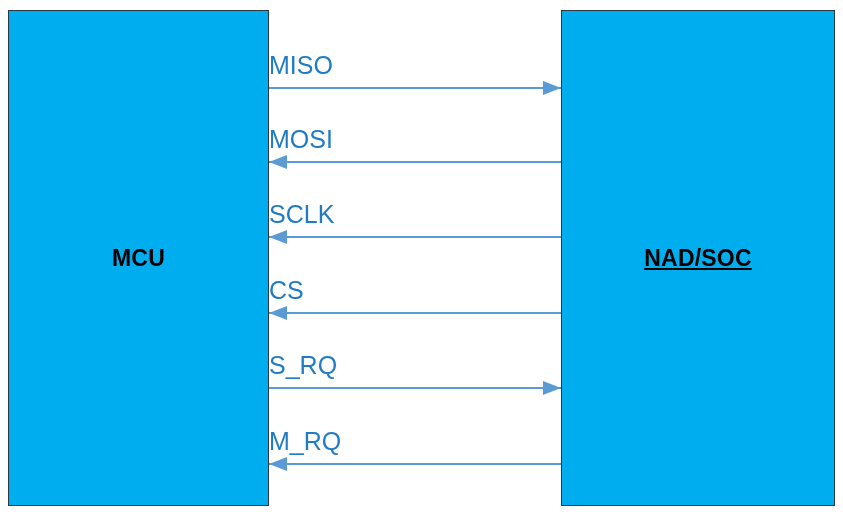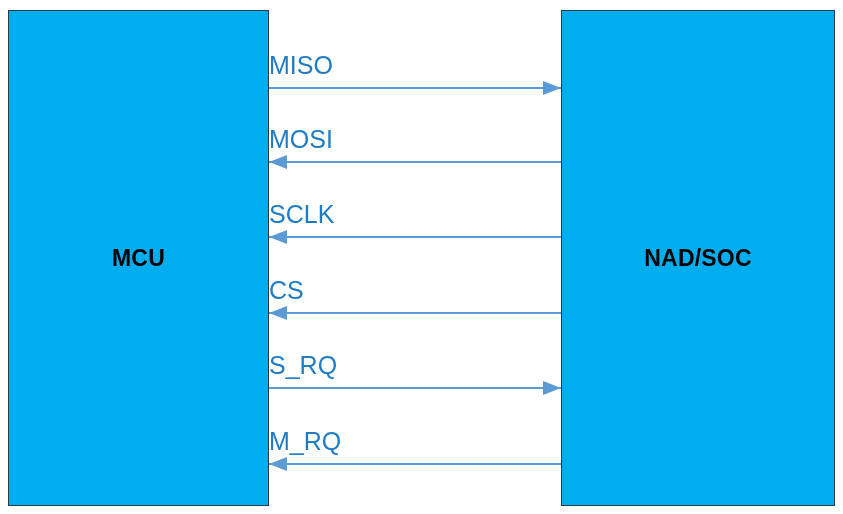--- a/index.html
+++ b/index.html
@@ -47,20 +47,21 @@
     left: 8px;
     top: 10px;
     width: 261px;
     height: 496px;
   }
   #block-nad {
     left: 561px;
     top: 10px;
     width: 274px;
     height: 496px;
+    text-decoration: underline;
   }
 
   
   .signal {
     position: absolute;
     left: 269px;
     width: 292px;
     height: 0;
   }
   .signal .shaft {

